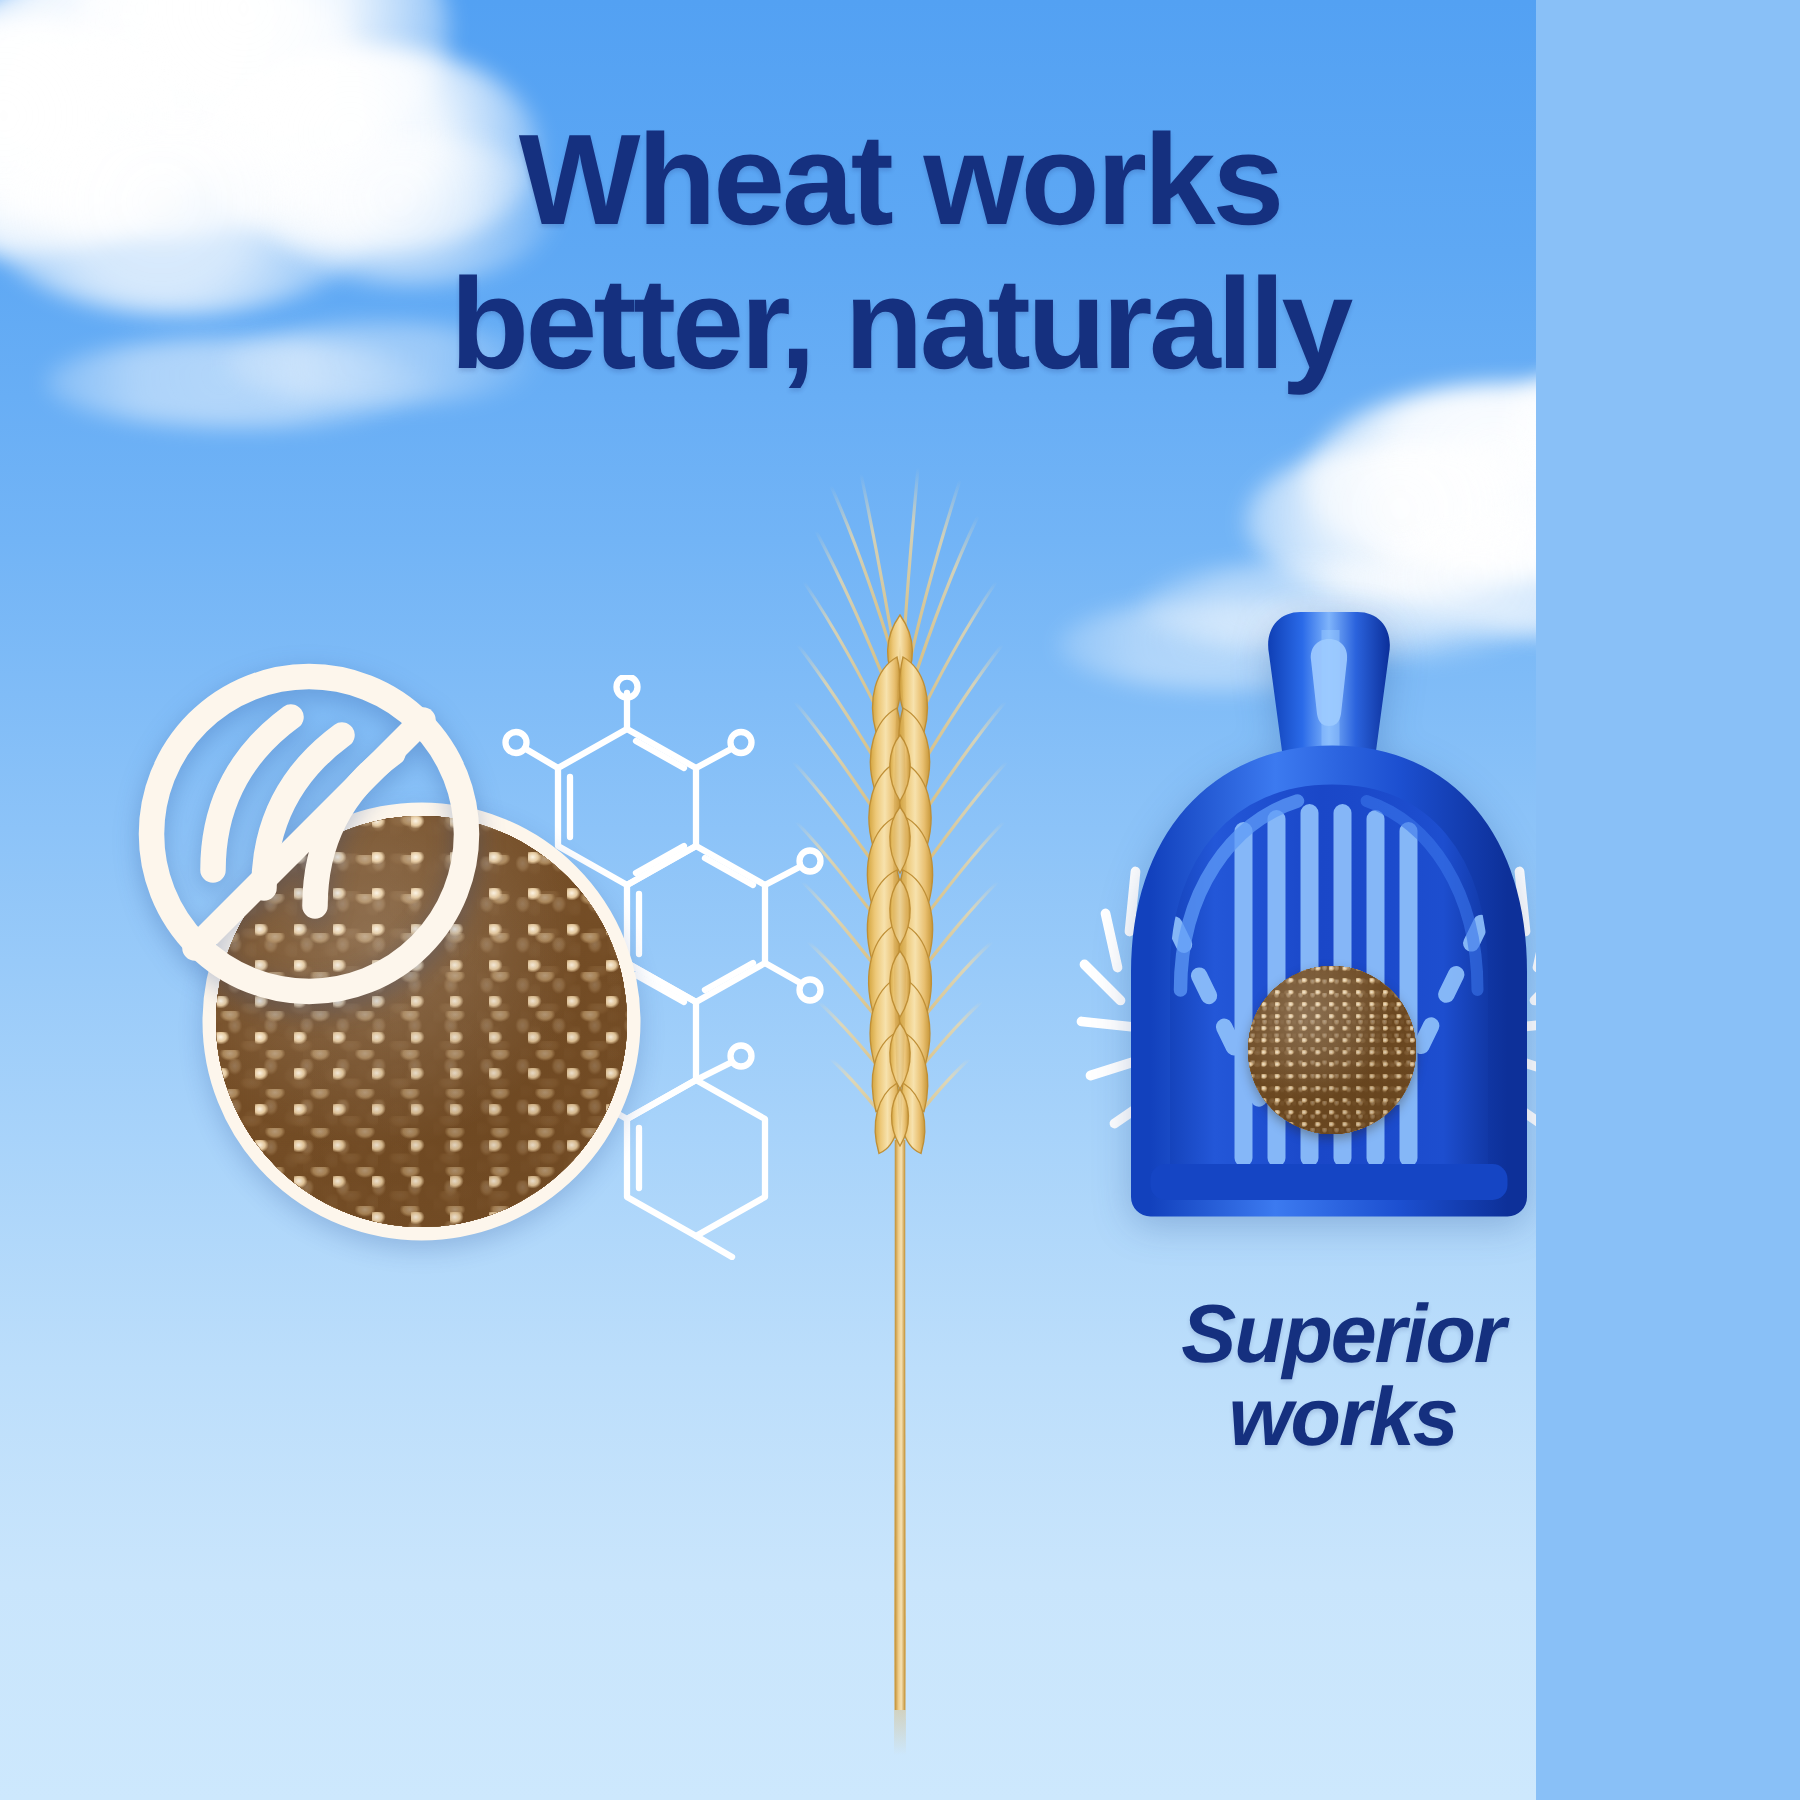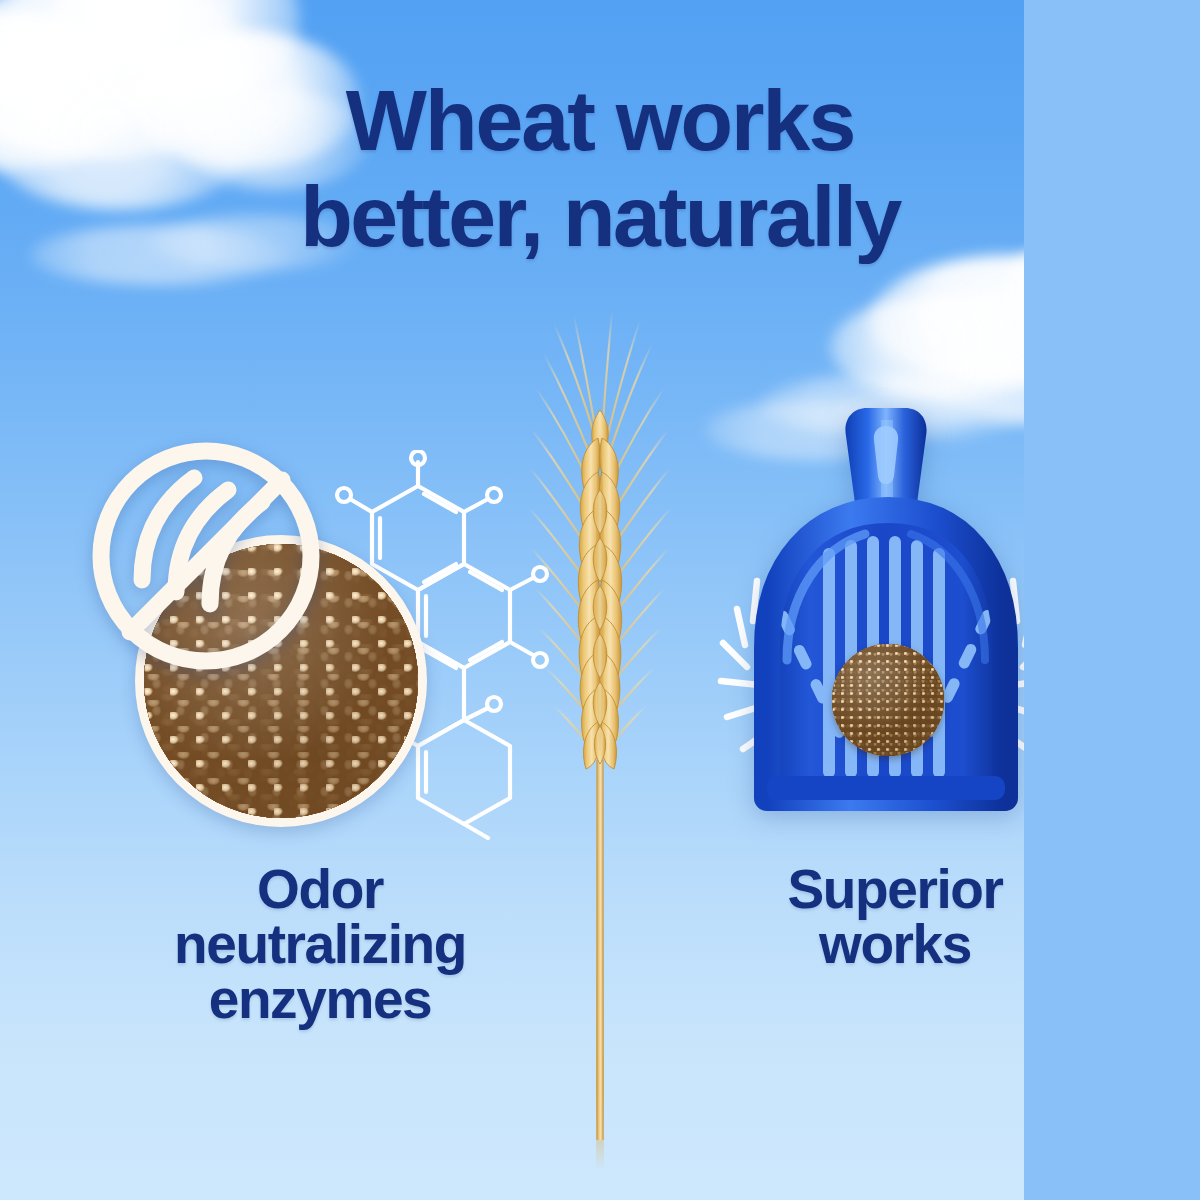--- a/index.html
+++ b/index.html
@@ -78,21 +78,21 @@
   #headline .l2{letter-spacing:-2.4px;margin-top:12px;}
 
   
   .caption{
     position:absolute;text-align:center;color:#15307f;
     font-size:55px;line-height:55px;font-weight:bold;
     letter-spacing:-1.4px;
     text-shadow:0 2px 3px rgba(20,40,110,.15);
   }
   #caption-left{left:60px;top:862px;width:520px;}
-  #caption-right{left:645px;top:862px;width:500px;}
+  #caption-right{left:645px;top:862px;width:500px;font-style:italic;}
   .caption span{display:block;}
 
   
   #left-visual{position:absolute;left:90px;top:440px;width:450px;height:400px;}
 
   
   #molecule{position:absolute;left:210px;top:10px;width:250px;height:390px;}
 
   
   #litter-disc{
@@ -486,24 +486,19 @@
 
       <path d="M72,262 C72,196 106,150 150,136" fill="none" stroke="#5f9bf7" stroke-width="9" stroke-linecap="round" opacity=".75"></path>
       <path d="M270,262 C270,196 238,150 196,136" fill="none" stroke="#3b74ea" stroke-width="8" stroke-linecap="round" opacity=".6"></path>
     </svg>
 
     <div id="clump">
       <div class="clump-tex"></div>
     </div>
   </div>
 
-  <div class="caption" id="caption-left">
-    <span>Odor</span>
-    <span>neutralizing</span>
-    <span>enzymes</span>
-  </div>
 
   <div class="caption" id="caption-right">
     <span>Superior</span>
     <span>works</span>
   </div>
 
 </div>
 
 </body></html>

